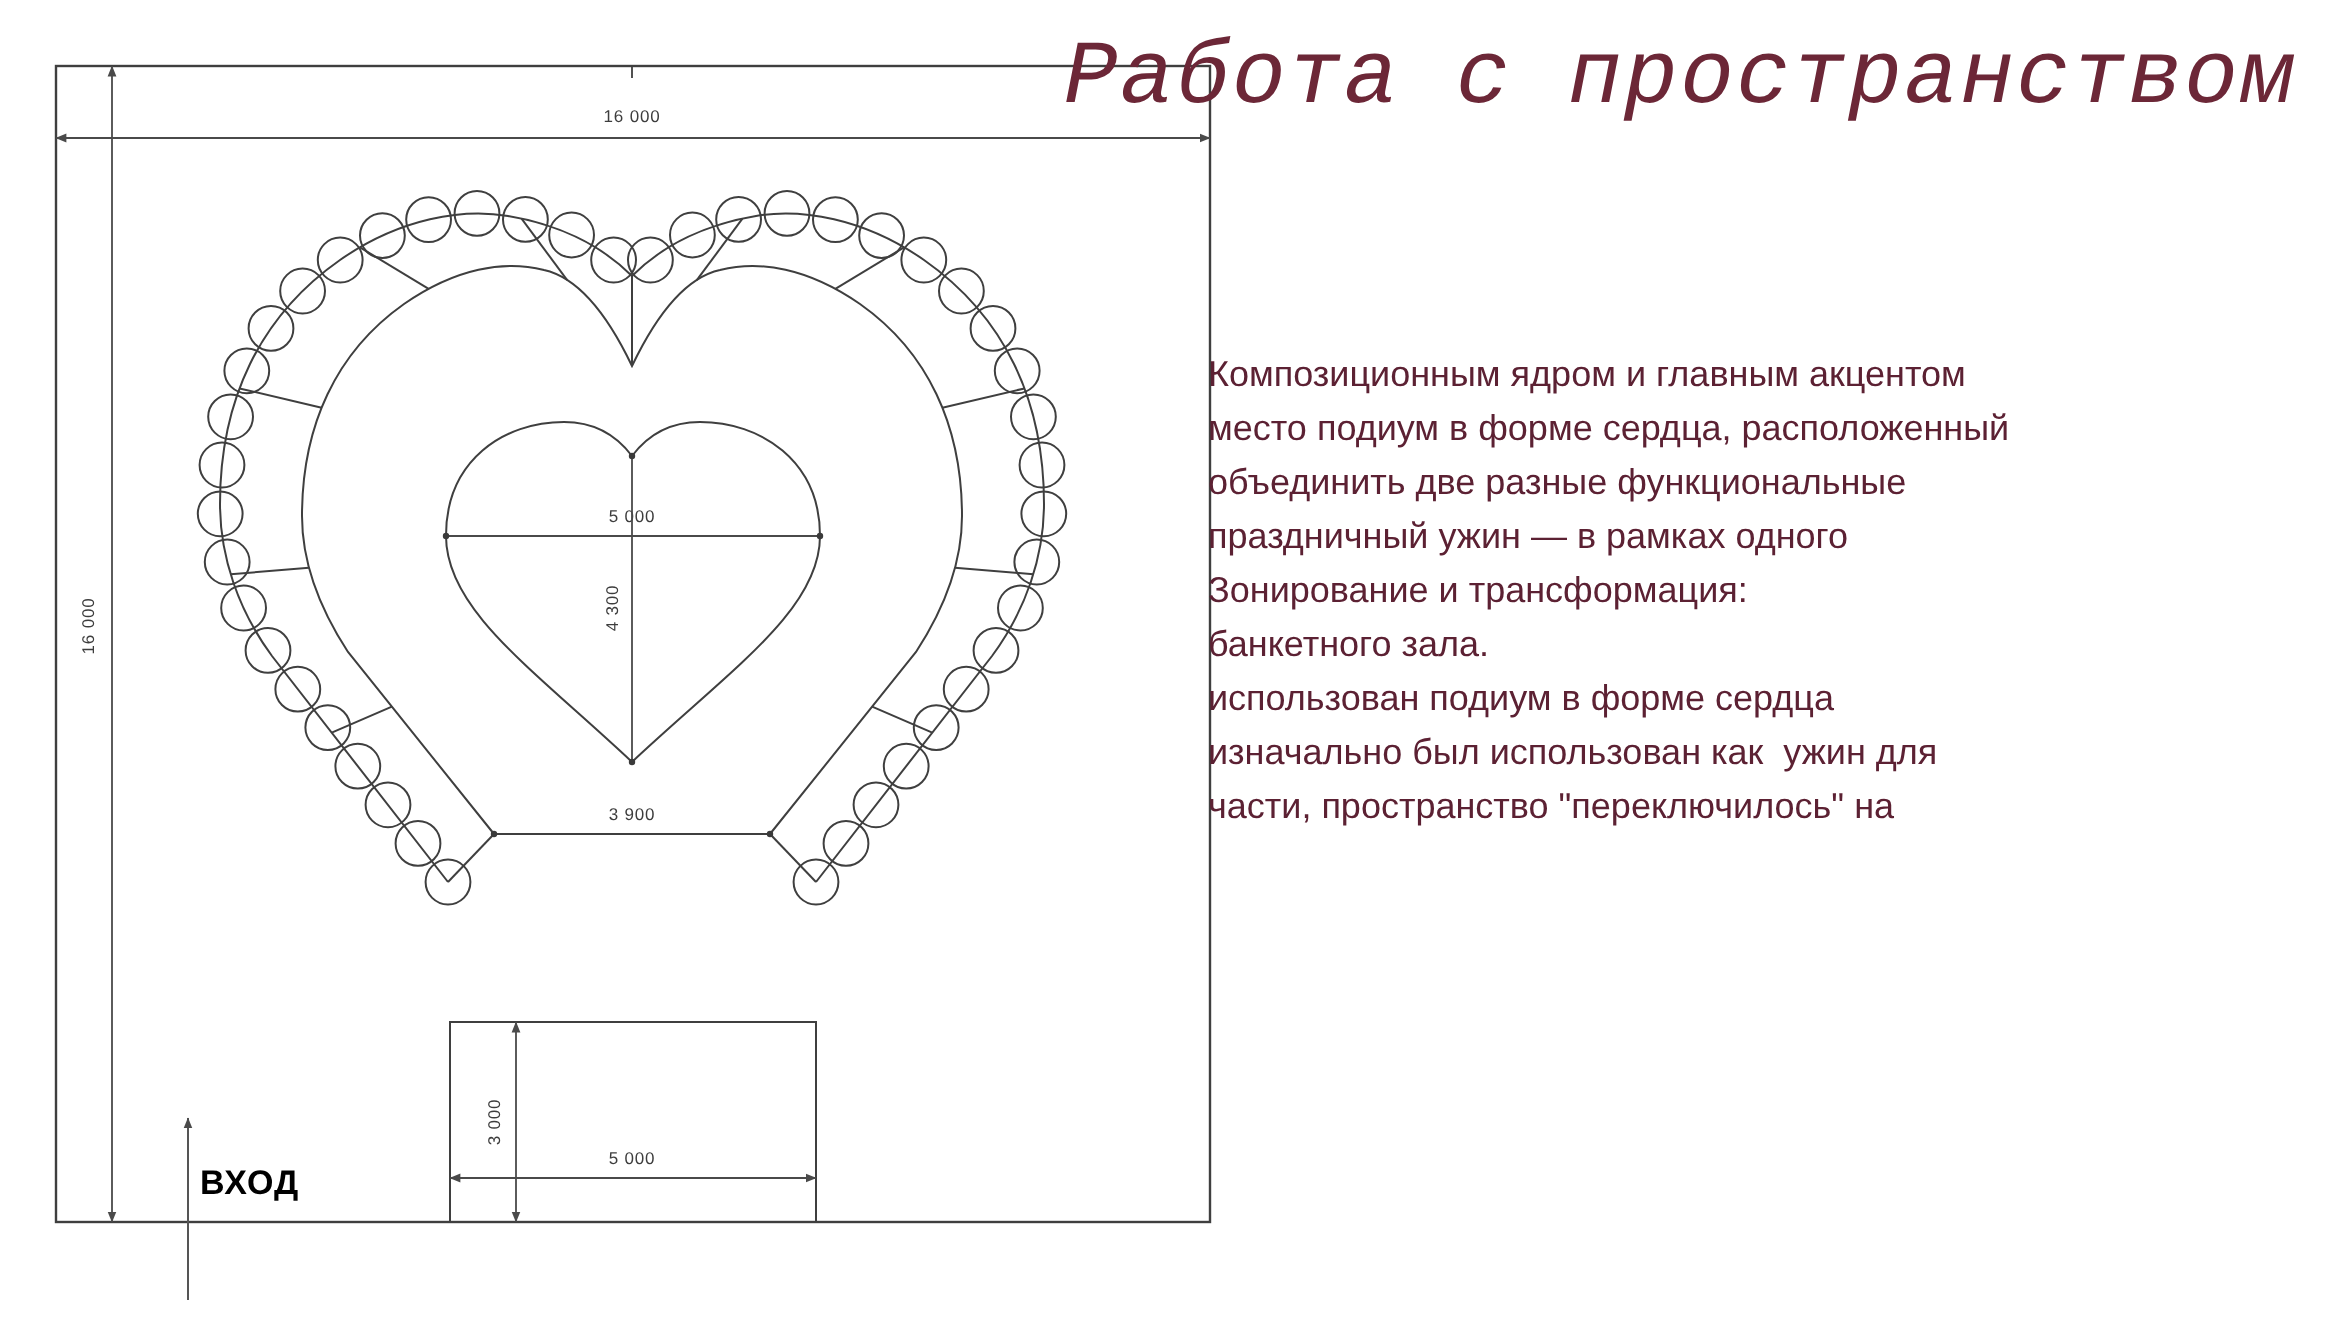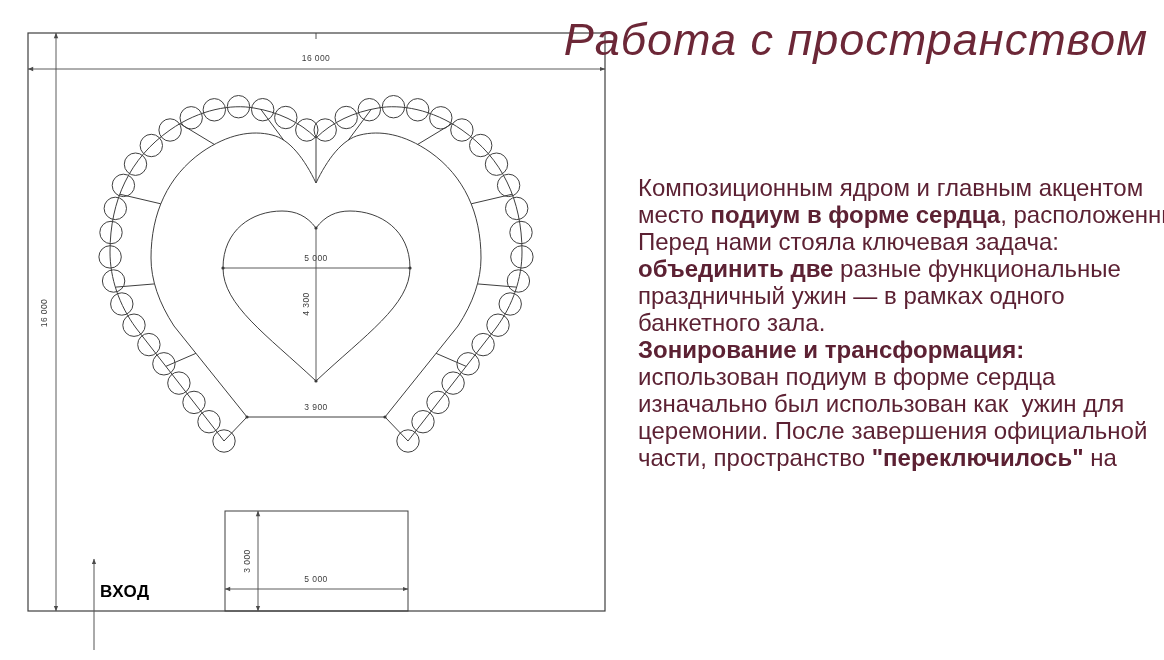--- a/index.html
+++ b/index.html
@@ -8,30 +8,30 @@
     --plan-line:#3f3f3f;
     --dim-line:#4a4a4a;
     --dim-text:#3d3d3d;
   }
   html,body{margin:0;padding:0;background:#fff;}
   .slide{position:relative;width:1164px;height:660px;background:#fff;overflow:hidden;
          font-family:"Liberation Sans",sans-serif;}
   .plan-svg{position:absolute;left:0;top:0;}
   .slide-title{
     position:absolute;top:14px;right:16px;white-space:nowrap;
-    font-family:Liberation Sans, sans-serif;font-style:italic;font-weight:400;
+    font-family:Liberation Mono, monospace;font-style:italic;font-weight:400;
     font-size:45px;letter-spacing:1px;color:var(--accent);
   }
   .description{
-    position:absolute;left:638px;top:174px;width:512px;
-    font-size:24px;line-height:27px;color:var(--body-text);
+    position:absolute;left:604px;top:174px;width:512px;
+    font-size:18px;line-height:27px;color:var(--body-text);
     font-family:"Liberation Sans",sans-serif;
   }
   .description .t-line{white-space:pre;}
-  .description .seg-b{font-weight:700;}
+  .description .seg-b{font-weight:400;}
 </style>
 </head>
 <body>
 
 <div class="slide">
   <svg class="plan-svg" width="620" height="660" viewBox="0 0 620 660">
     <defs>
       <marker id="arrE" markerWidth="8" markerHeight="8" refX="5.2" refY="3" orient="auto" markerUnits="userSpaceOnUse">
         <path d="M0,0.8 L5.5,3 L0,5.2 Z" fill="#4a4a4a"></path>
       </marker>
@@ -126,23 +126,21 @@
         <line x1="94" y1="650" x2="94" y2="559" stroke="#555" stroke-width="1" marker-end="url(#arrE)"></line>
         <text x="100" y="597" fill="#000000" font-size="17" font-weight="600" letter-spacing="0.5" font-family="&quot;Liberation Sans&quot;,sans-serif">ВХОД</text>
       </g>
   </svg>
 
   <div class="slide-title">Работа с пространством</div>
 
   <div class="description">
       <div class="t-line"><span class="seg-r">Композиционным ядром и главным акцентом</span></div>
       <div class="t-line"><span class="seg-r">место </span><span class="seg-b">подиум в форме сердца</span><span class="seg-r">, расположенный</span></div>
-      <div class="t-line"><span class="seg-r">Перед нами стояла ключевая задача:</span></div>
       <div class="t-line"><span class="seg-b">объединить две</span><span class="seg-r"> разные функциональные</span></div>
       <div class="t-line"><span class="seg-r">праздничный ужин — в рамках одного</span></div>
+      <div class="t-line"><span class="seg-b">Зонирование и трансформация:</span></div>
       <div class="t-line"><span class="seg-r">банкетного зала.</span></div>
-      <div class="t-line"><span class="seg-b">Зонирование и трансформация:</span></div>
       <div class="t-line"><span class="seg-r">использован подиум в форме сердца</span></div>
       <div class="t-line"><span class="seg-r">изначально был использован как  ужин для</span></div>
-      <div class="t-line"><span class="seg-r">церемонии. После завершения официальной</span></div>
       <div class="t-line"><span class="seg-r">части, пространство </span><span class="seg-b">"переключилось"</span><span class="seg-r"> на</span></div>
     </div>
 </div>
 
 </body></html>

